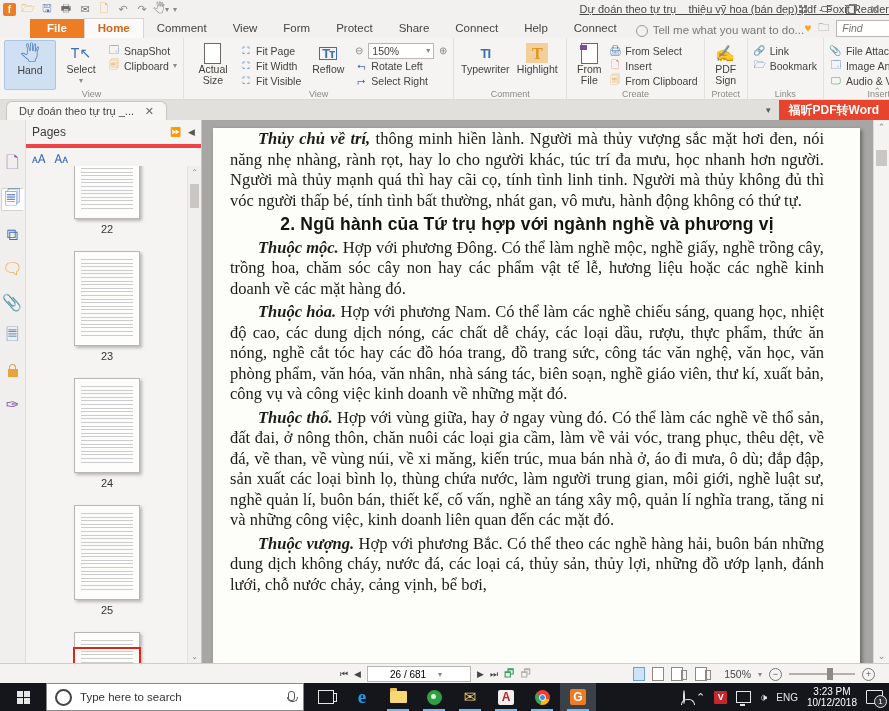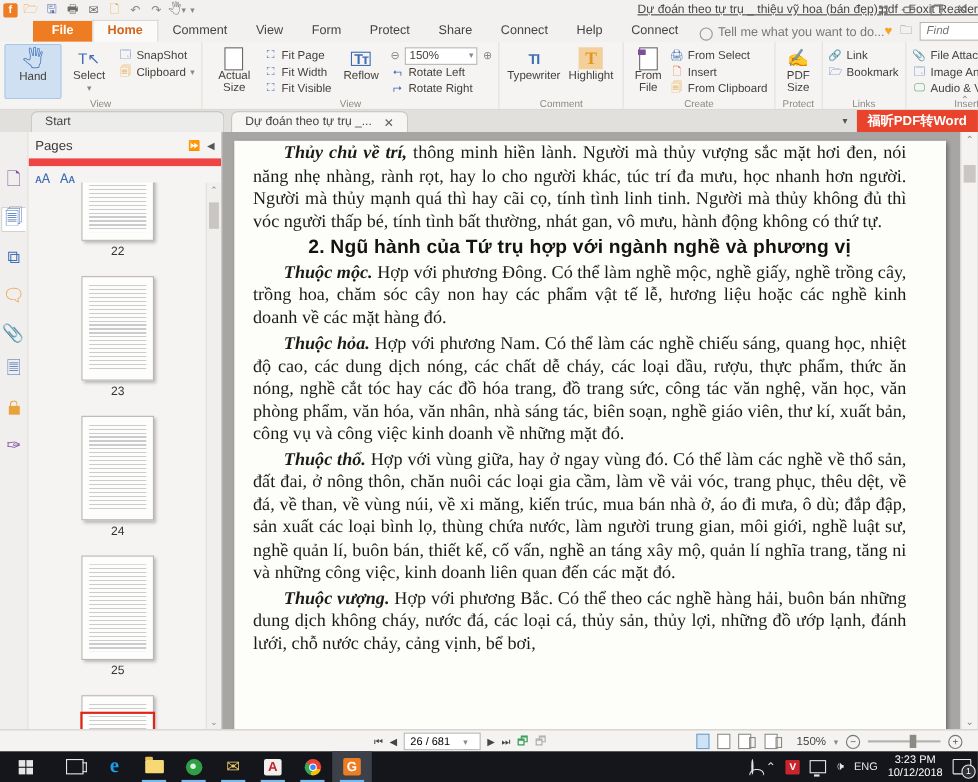--- a/index.html
+++ b/index.html
@@ -72,21 +72,21 @@
   .pdf2word{height:20px;background:#e8432c;color:#fff;font-size:12px;display:flex;align-items:center;
             padding:0 10px;font-weight:bold;}
   
   .main{position:absolute;left:0;top:120px;width:889px;height:543px;display:flex;}
   .rail{width:25px;background:#f0efed;border-right:1px solid #e0ddda;display:flex;flex-direction:column;
         align-items:center;padding-top:34px;gap:13px;}
   .rail .ric{width:21px;height:21px;display:flex;align-items:center;justify-content:center;border-radius:2px;}
   .rail .ric.active{background:#fff;border:1px solid #d4d1ce;border-right:1px solid #fff;}
   .panel{width:175px;background:#f5f4f2;border-right:1px solid #c9c6c2;position:relative;overflow:hidden;}
   .panel-head{height:24px;display:flex;align-items:center;padding:0 6px;font-size:12px;color:#3c3a38;
-              border-bottom:7px solid #ef4444;}
+              border-bottom:4px solid #ef4444;}
   .panel-head .ph-icons{margin-left:auto;display:flex;gap:6px;color:#555;font-size:9px;}
   .panel-tools{height:22px;display:flex;align-items:center;gap:9px;padding-left:6px;}
   .thumb-scroll{position:absolute;top:46px;bottom:0;left:0;right:13px;overflow:hidden;}
   .thumbs{display:flex;flex-direction:column;align-items:center;margin-top:-58px;}
   .thumb{width:64px;height:93px;background:#fdfdfb;border:1px solid #b9b6b2;box-shadow:2px 2px 3px rgba(0,0,0,.25);
          position:relative;margin-top:16px;}
   .thumb .lines{position:absolute;inset:7px 6px;background:repeating-linear-gradient(
          to bottom,#9a98a0 0,#9a98a0 1px,transparent 1px,transparent 3.6px);opacity:.5;}
   .thumb .hl-red{position:absolute;left:-2px;right:-2px;top:14px;height:56px;border:2px solid #e02417;}
   .thumb-label{font-size:11px;color:#333;margin-top:4px;}
@@ -104,21 +104,21 @@
               margin:7px 0 6px;text-indent:0 !important;color:#15130f;letter-spacing:.2px;}
   .dscroll{position:absolute;right:0;top:0;bottom:0;width:15px;background:#f4f3f1;border-left:1px solid #dcd9d6;}
   .dscroll .arr{position:absolute;left:0;right:0;text-align:center;font-size:9px;color:#888;}
   .dscroll .dthumb{position:absolute;left:2px;width:11px;top:30px;height:16px;background:#c9c6c3;}
   
   .statusbar{position:absolute;left:0;top:663px;width:889px;height:20px;background:#f4f3f1;
              border-top:1px solid #cfccc9;display:flex;align-items:center;font-size:10.5px;color:#555;}
   .nav-cluster{position:absolute;left:340px;display:flex;align-items:center;gap:6px;}
   .navbtn{font-size:9px;color:#454545;}
   .pagefield{width:62px;height:14px;border:1px solid #b9b6b2;background:#fff;display:flex;align-items:center;
-             padding:0 3px;}
+             padding:0 20px;}
   .pagefield input{border:none;outline:none;width:46px;font-size:10px;font-family:"Liberation Sans",sans-serif;}
   .view-cluster{position:absolute;right:14px;display:flex;align-items:center;gap:7px;}
   .vm{width:10px;height:12px;border:1px solid #8d8a86;background:#fff;position:relative;}
   .vm.active{background:#cfe3f6;border-color:#6f9fd0;}
   .vm.two::after{content:"";position:absolute;right:-5px;top:2px;width:4px;height:8px;border:1px solid #8d8a86;}
   .zslider{width:66px;height:2px;background:#b5b2ae;position:relative;}
   .zslider .zthumb{position:absolute;left:57%;top:-5px;width:6px;height:12px;background:#8d8a86;}
   .circ{width:11px;height:11px;border:1px solid #777;border-radius:50%;display:flex;align-items:center;
         justify-content:center;font-size:9px;line-height:9px;color:#555;}
   
@@ -288,21 +288,21 @@
             <span class="caret">▾</span>
           </div>
           <span class="sico" style="color:#8a8784;">⊕</span>
         </div>
         <div class="smallbtn">
           <span class="sico">⮢</span>
           <span>Rotate Left</span>
         </div>
         <div class="smallbtn">
           <span class="sico">⮣</span>
-          <span>Rotate Right</span>
+          <span>Select Right</span>
         </div>
       </div>
       <div class="grp-label">View</div>
     </div>
 
     <div class="grp">
       <div class="bigbtn" style="width:54px;">
         <span class="bigicon">
             <span class="tt-ico">TI</span>
           </span>
@@ -337,21 +337,21 @@
           <span class="sico" style="color:#e8a33d">🗐</span>
           <span>From Clipboard</span>
         </div>
       </div>
       <div class="grp-label">Create</div>
     </div>
 
     <div class="grp">
       <div class="bigbtn" style="width:34px;">
         <span class="bigicon" style="color:#3ba05a;font-size:16px;">✍</span>
-        <span>PDF Size</span>
+        <span>PDF Sign</span>
       </div>
       <div class="grp-label">Protect</div>
     </div>
 
     <div class="grp">
       <div class="smallcol">
         <div class="smallbtn">
           <span class="sico">🔗</span>
           <span>Link</span>
         </div>
@@ -377,23 +377,20 @@
           <span class="sico" style="color:#3ba05a">🖵</span>
           <span>Audio &amp; Video</span>
         </div>
       </div>
       <div class="grp-label">Insert</div>
     </div>
     <span class="collapse-ribbon">⌃</span>
   </div>
 
   <div class="tabbar">
-    <div class="dtab first">
-      <span>Start</span>
-    </div>
     <div class="dtab active">
       <span>Dự đoán theo tự trụ _...</span>
       <span class="x">✕</span>
     </div>
     <span class="tab-chevron">▾</span>
     <div class="pdf2word">
       <span>福昕PDF转Word</span>
     </div>
   </div>
 
@@ -500,20 +497,25 @@
           <span class="zthumb"></span>
         </div>
       <span class="circ">+</span>
     </div>
   </div>
 
   <div class="taskbar">
     <div class="startbtn">
         <span class="winlogo"></span>
       </div>
+    <div class="searchbox">
+      <span class="cortana"></span>
+      <span>Type here to search</span>
+      <span class="micwrap"><span class="mic"></span></span>
+    </div>
     <div class="tbicons">
       <span class="tbi">
           <span class="taskview"></span>
         </span>
       <span class="tbi">
           <span class="edge">e</span>
         </span>
       <span class="tbi running">
           <span class="folder"></span>
         </span>

